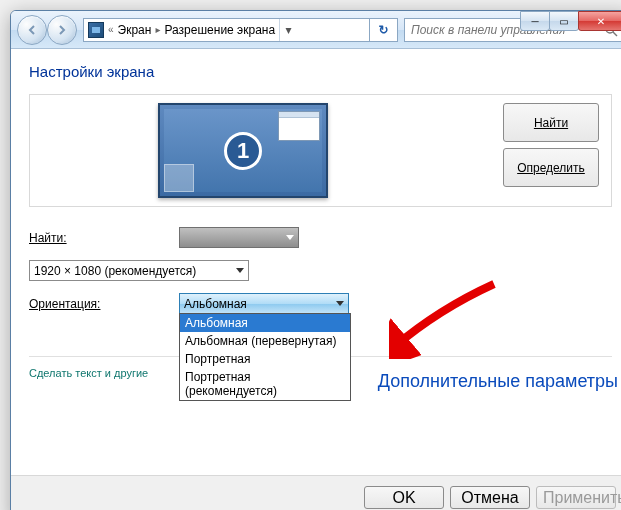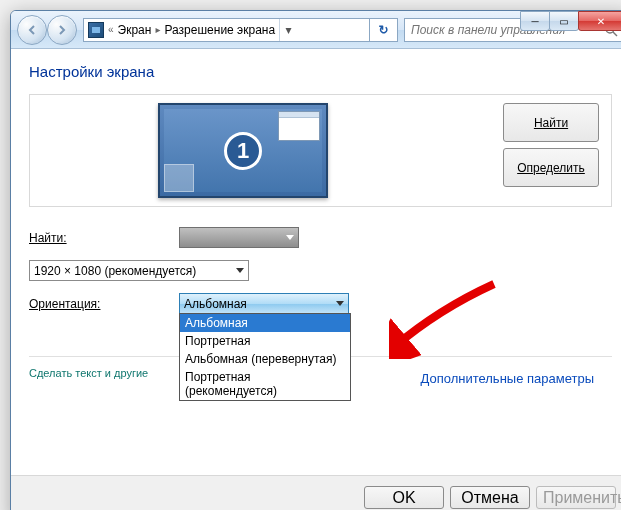--- a/index.html
+++ b/index.html
@@ -214,24 +214,24 @@
     background:#2a7ad1;color:#fff;
   }
   .links{
     margin-top:42px;
     border-top:1px solid #e0e0e0;
     padding-top:10px;
   }
   .link{color:#0f766e;font-size:11px;margin-bottom:10px;display:block;}
   .adv-link{
     position:absolute;
-    right:36px;
+    right:12px;
     top:322px;
     color:#0a4bbc;
-    font-size:13px;
+    font-size:18px;
   }
   
   .button-bar{
     height:44px;
     background:#f0f0f0;
     border-top:1px solid #d8d8d8;
     display:flex;align-items:center;justify-content:flex-end;
     gap:6px;padding:0 14px;
   }
   .button-bar button{
@@ -319,22 +319,22 @@
           <span class="caret"></span>
         </div>
       </div>
       <div class="form-row">
         <span class="form-label"><span class="ul">Ориентация:</span></span>
         <div class="field-select orient-field">
           <span>Альбомная</span>
           <span class="caret"></span>
           <div class="dropdown-open">
             <div class="opt sel">Альбомная</div>
+            <div class="opt">Альбомная (перевернутая)</div>
             <div class="opt">Портретная</div>
-            <div class="opt">Альбомная (перевернутая)</div>
             <div class="opt">Портретная (рекомендуется)</div>
           </div>
         </div>
       </div>
     </div>
 
     <a class="adv-link">Дополнительные параметры</a>
 
     <div class="links">
       <a class="link">Сделать текст и другие</a>

